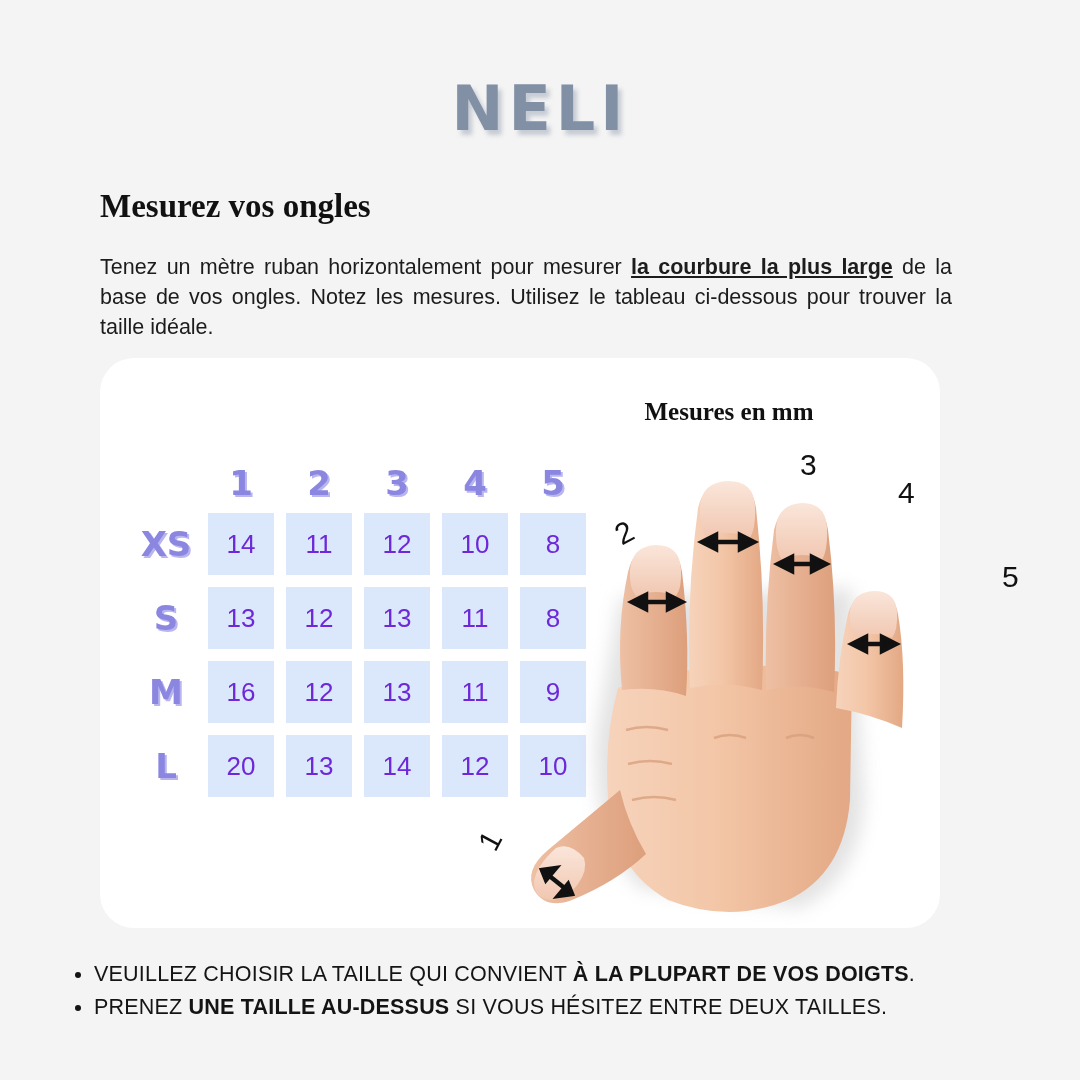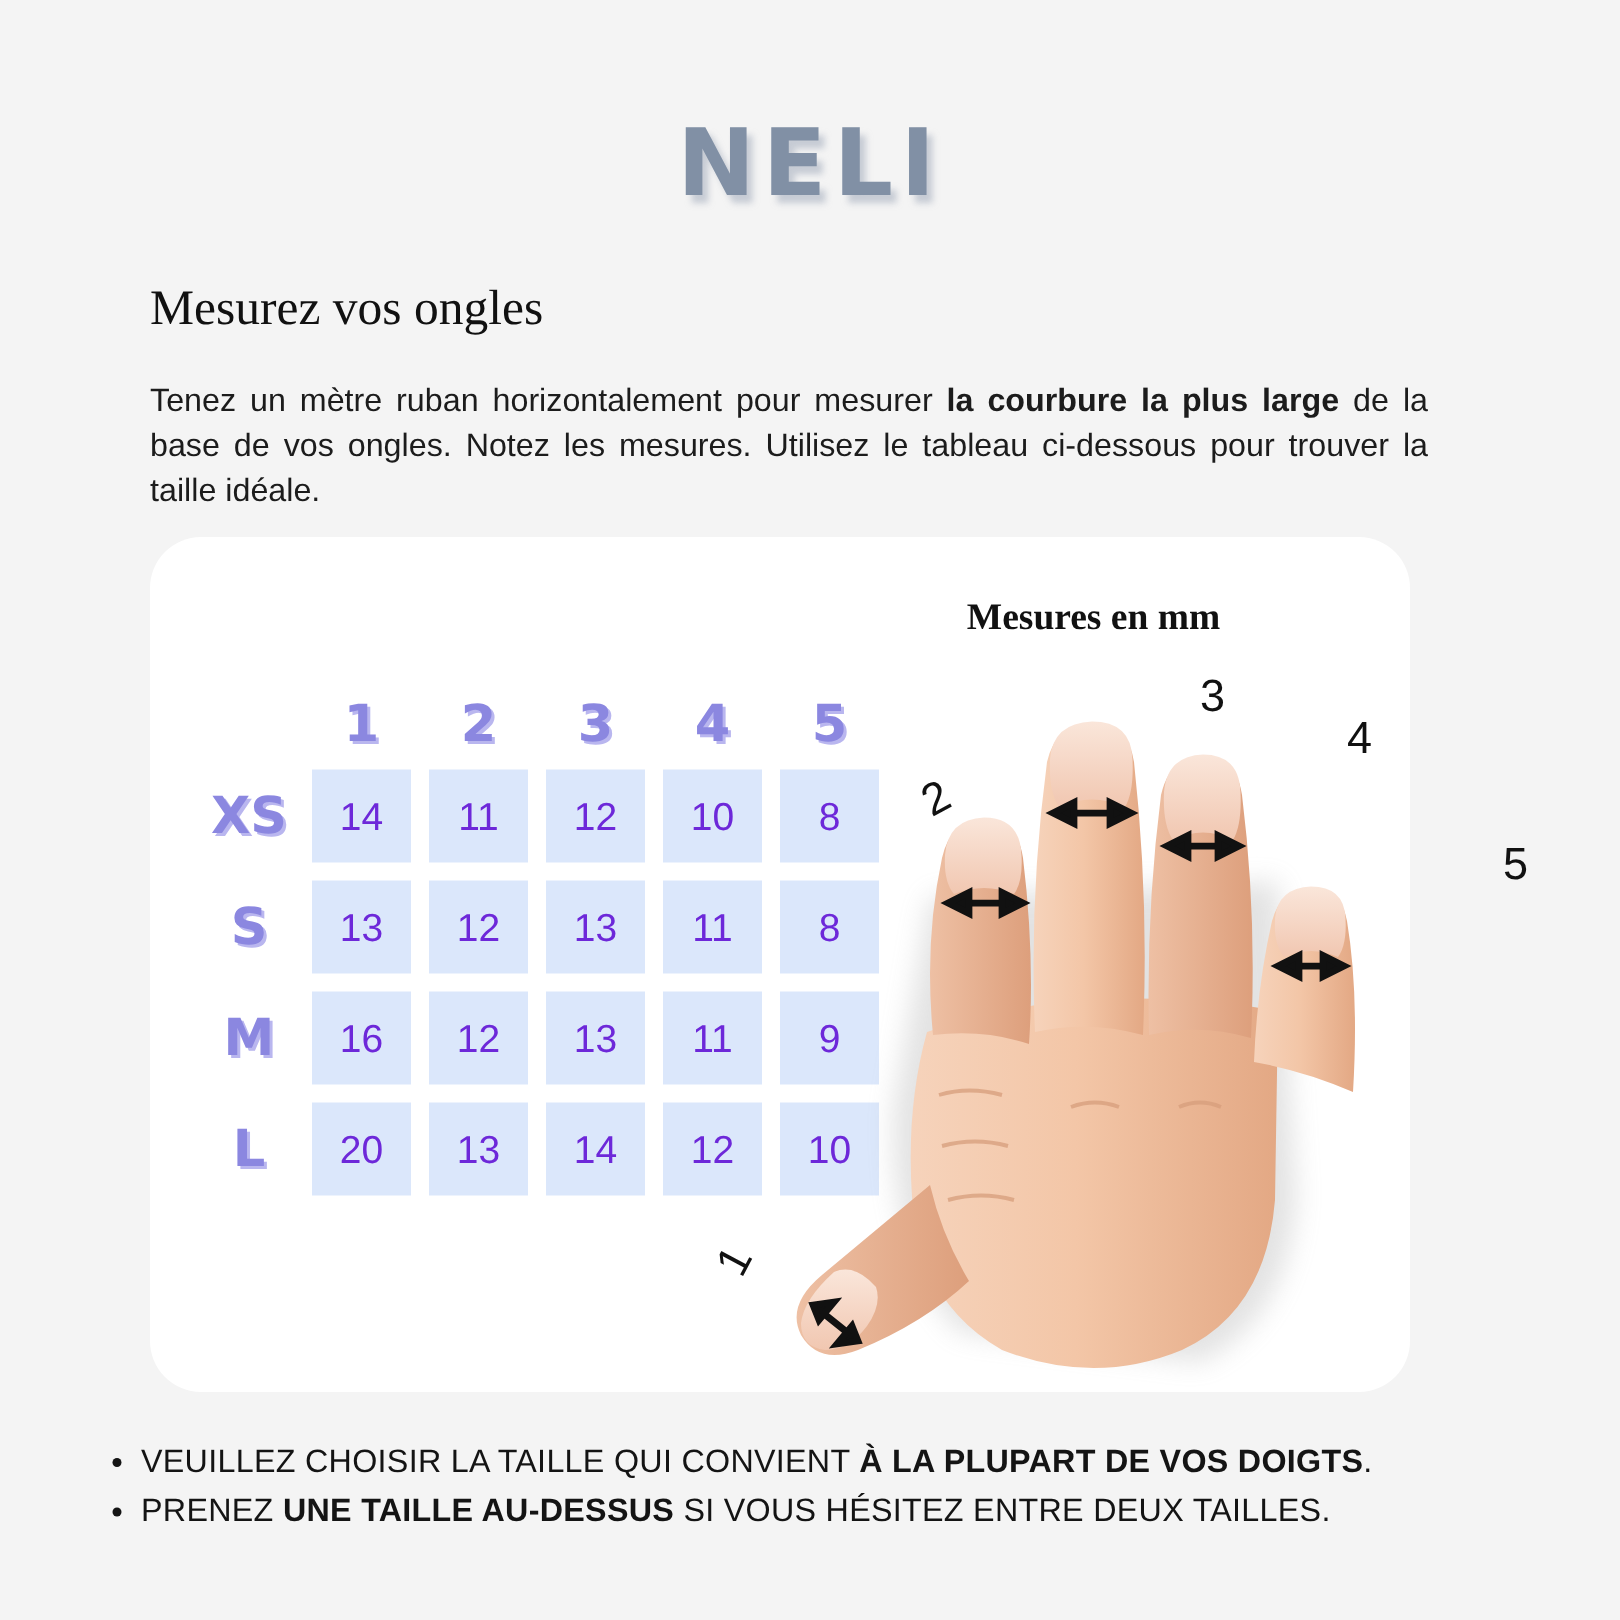--- a/index.html
+++ b/index.html
@@ -31,37 +31,37 @@
     color: #8190a5;
     text-shadow: 4px 5px 4px rgba(160,170,185,0.55);
   }
 
   
   .headline {
     position: absolute;
     top: 188px;
     left: 100px;
     font-family: "Liberation Serif", serif;
-    font-weight: normal;
+    font-weight: bold;
     font-size: 33px;
     color: #111;
   }
 
   .intro {
     position: absolute;
     top: 252px;
     left: 100px;
     width: 852px;
     font-size: 21.5px;
     line-height: 30px;
     text-align: justify;
     text-justify: inter-word;
     color: #1c1c1c;
   }
-  .intro b { font-weight: bold; }
+  .intro b { font-weight: bold; text-decoration: underline; }
 
   
   .card {
     position: absolute;
     left: 100px;
     top: 358px;
     width: 840px;
     height: 570px;
     background: #ffffff;
     border-radius: 34px;

